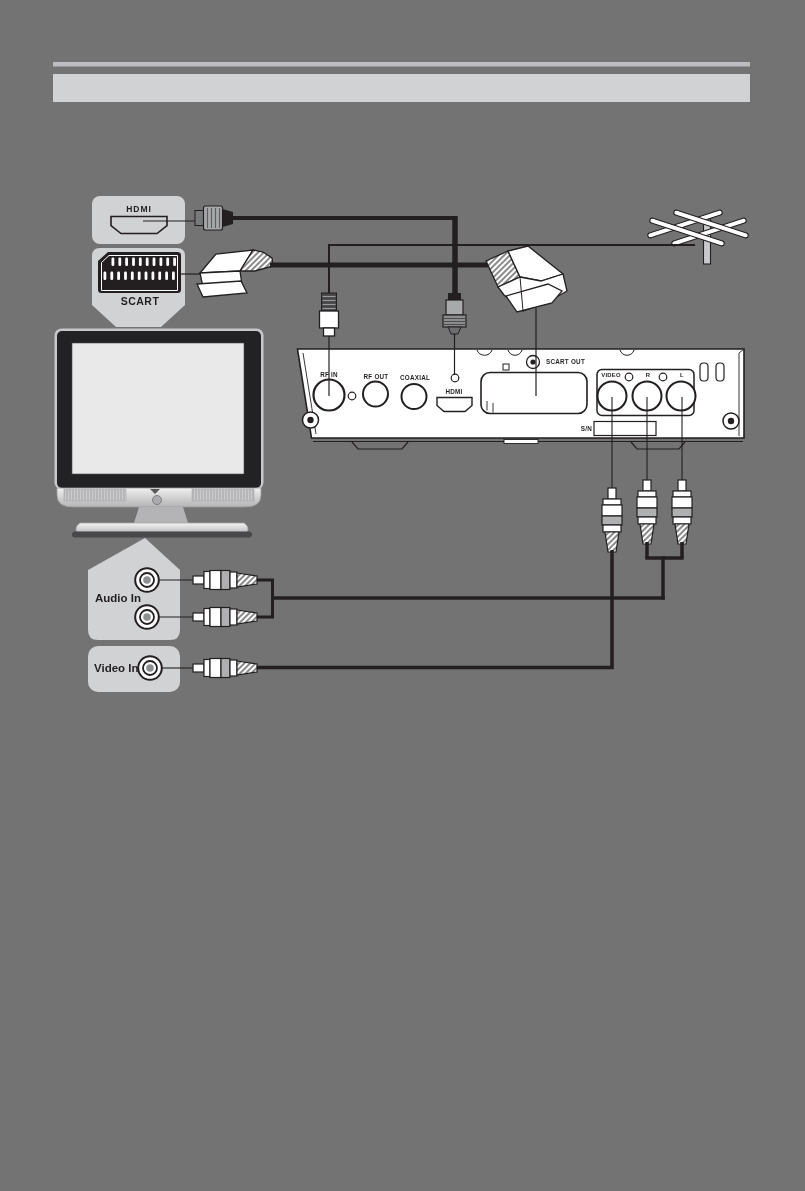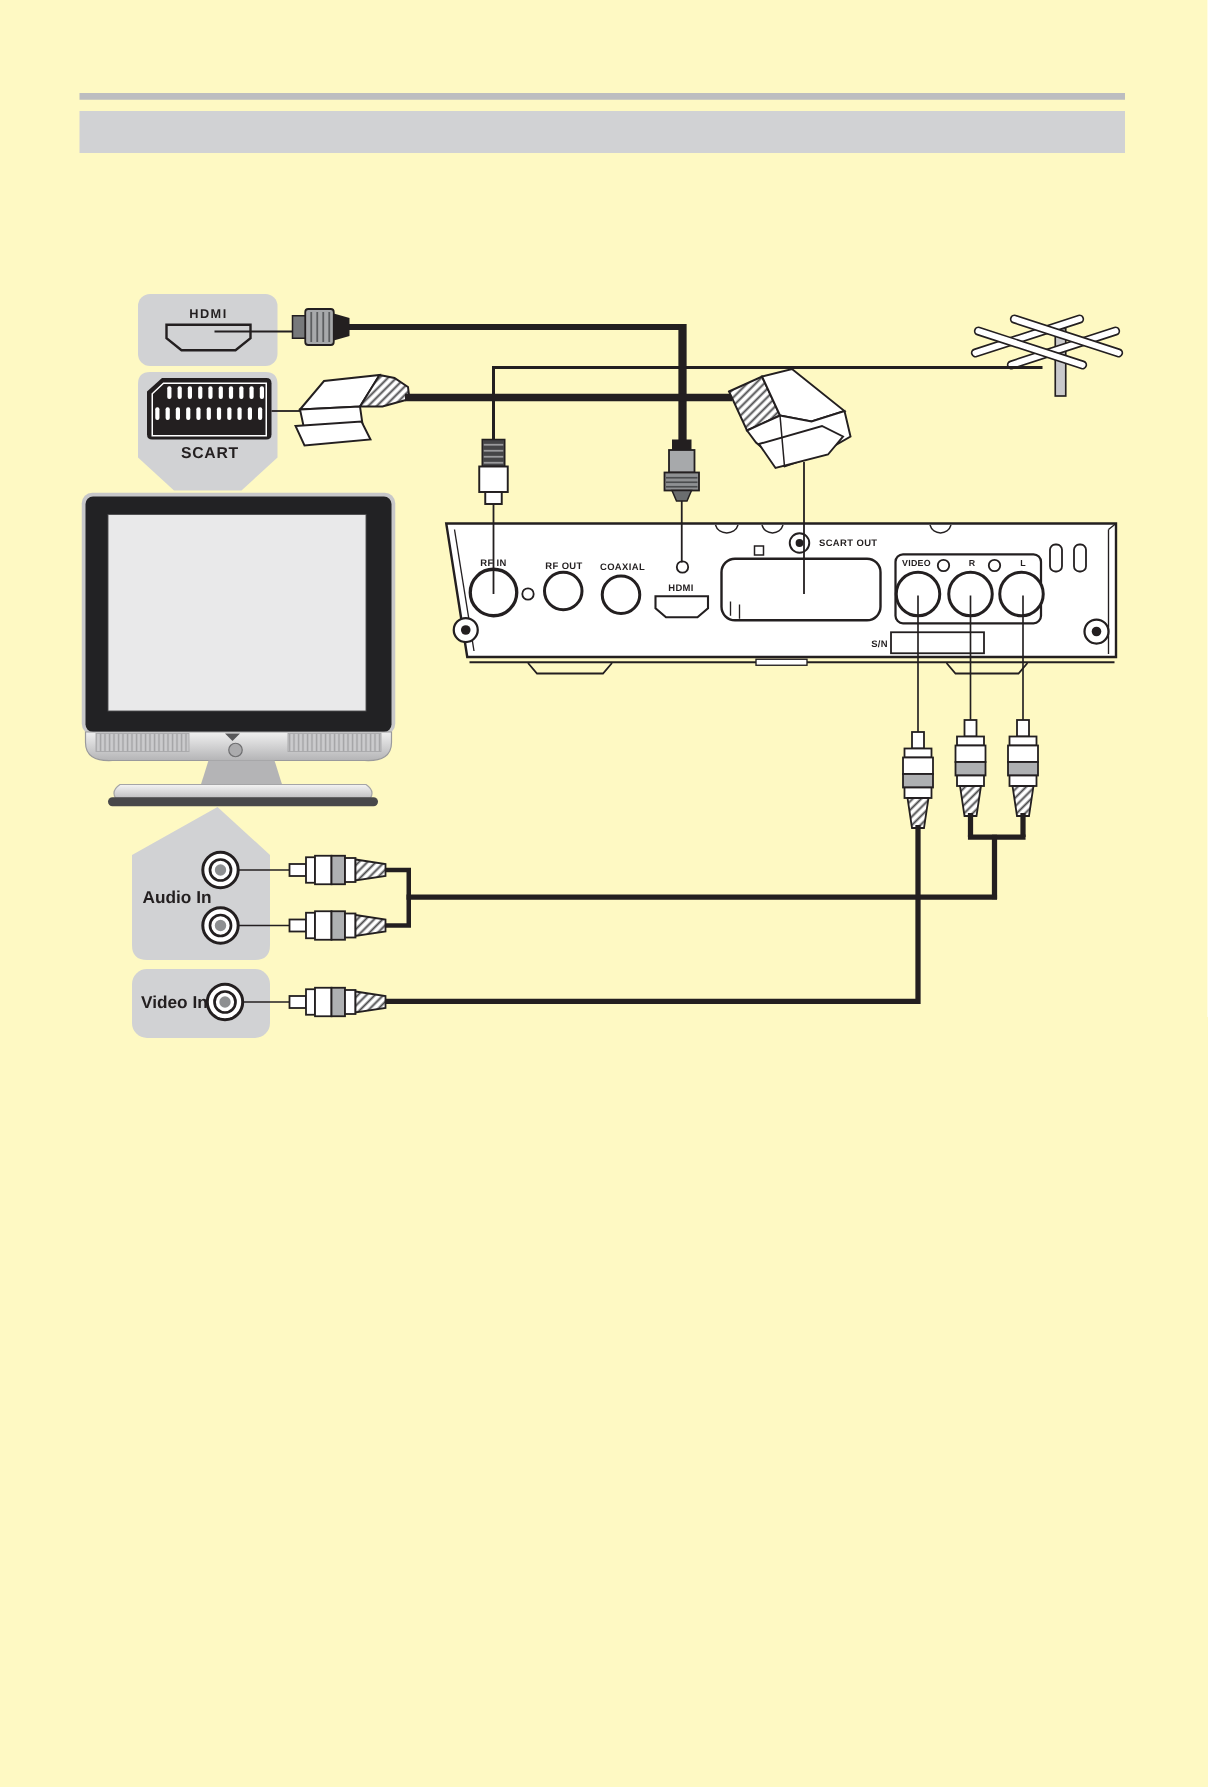--- a/index.html
+++ b/index.html
@@ -1,16 +1,16 @@
 <!DOCTYPE html>
 <html><head>
 <meta charset="utf-8">
 <style>
   html,body{margin:0;padding:0;background:#fff;}
-  #page{position:relative;width:805px;height:1191px;background:#fef9c3;overflow:hidden;}
+  #page{position:relative;width:805px;height:1191px;background:#737373;overflow:hidden;}
   svg{position:absolute;left:0;top:0;}
   .lbl-sm{font:bold 6.3px "Liberation Sans",sans-serif;fill:#231f20;letter-spacing:.25px;}
   .lbl-xs{font:bold 5.9px "Liberation Sans",sans-serif;fill:#231f20;letter-spacing:.2px;}
   .lbl-callout{font:bold 11.5px "Liberation Sans",sans-serif;fill:#231f20;}
   .lbl-hdmi{font:bold 8.5px "Liberation Sans",sans-serif;fill:#231f20;letter-spacing:1px;}
   .lbl-scart{font:bold 10.5px "Liberation Sans",sans-serif;fill:#231f20;letter-spacing:.5px;}
   .ln{stroke:#231f20;fill:none;}
   .outl{stroke:#231f20;fill:#fff;}
 </style>
 </head>

